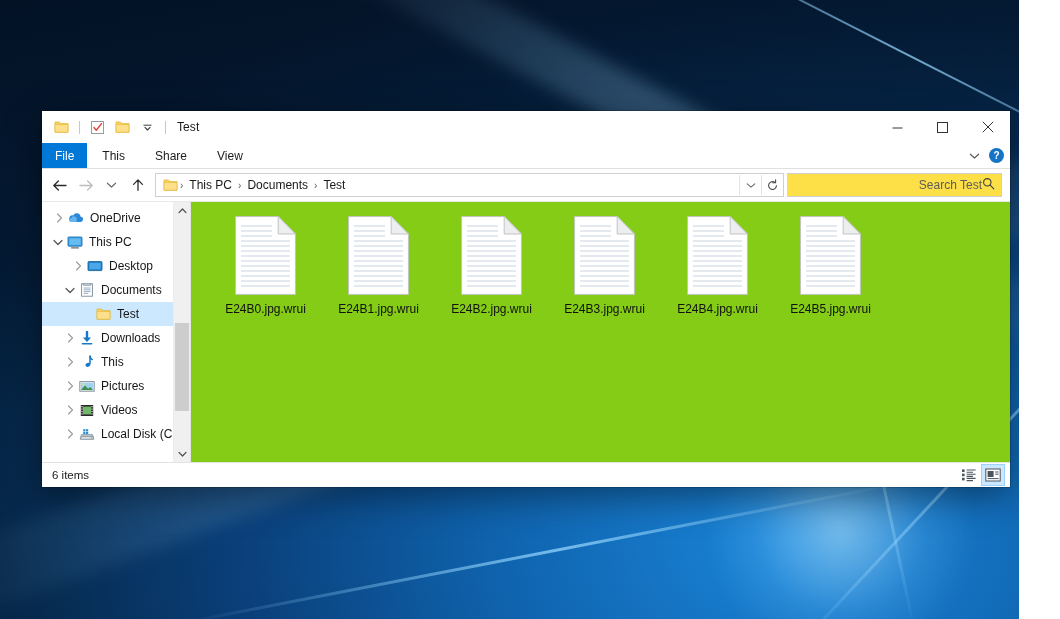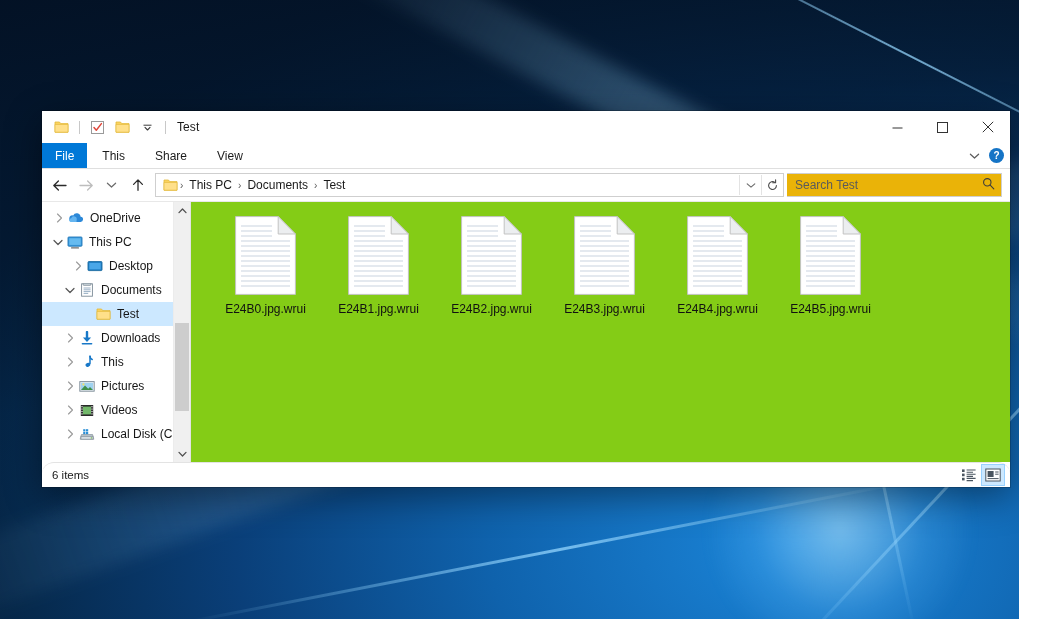--- a/index.html
+++ b/index.html
@@ -210,22 +210,23 @@
     border-left: 1px solid #e3e3e3;
   }
   .searchbox {
     width: 200px;
     height: 22px;
     border: 1px solid #cfcfcf;
     border-left: none;
     display: flex;
     align-items: center;
     padding: 0 6px 0 8px;
-    background: #eab308;
+    background: #fde047;
     flex: 0 0 auto;
+    text-align: right;
   }
   .search-ph {
     flex: 1;
     font-size: 12px;
     color: #5b5b5b;
   }
 
   
   .body {
     flex: 1 1 auto;
@@ -327,21 +328,20 @@
 
   
   .statusbar {
     height: 24px;
     flex: 0 0 auto;
     border-top: 1px solid #e3e3e3;
     background: #fff;
     display: flex;
     align-items: center;
     padding: 0 6px 0 10px;
-    border-radius: 12px;
   }
   .status-text {
     font-size: 11.5px;
     color: #1a1a1a;
     flex: 1 1 auto;
   }
   .viewbtns { display: flex; gap: 2px; align-items: center; }
   .viewbtn {
     width: 22px; height: 20px;
     display: flex; align-items: center; justify-content: center;

